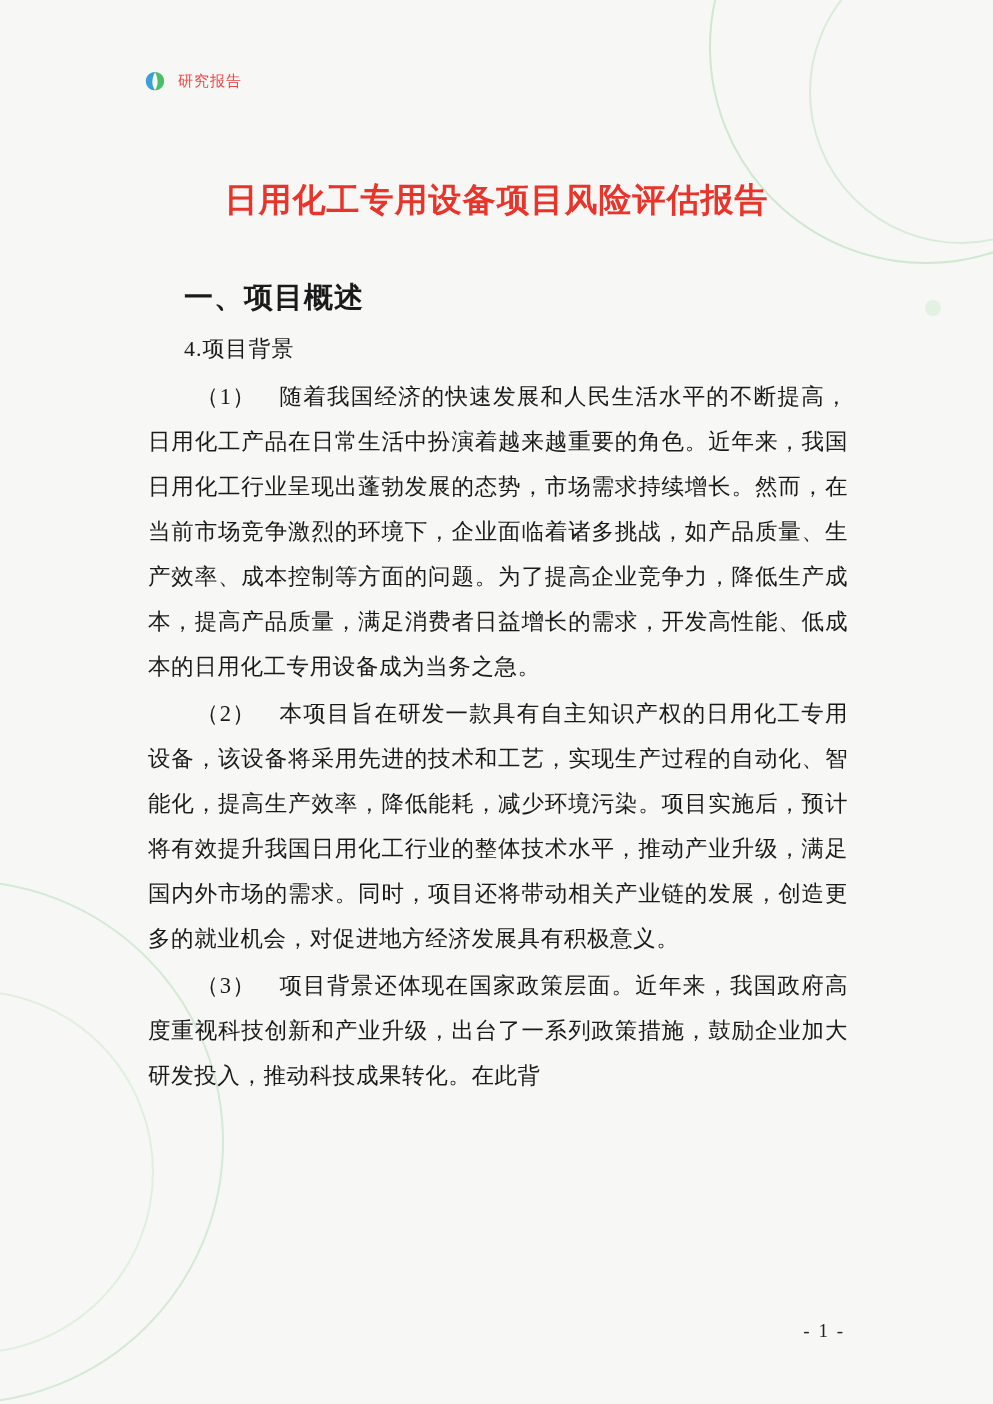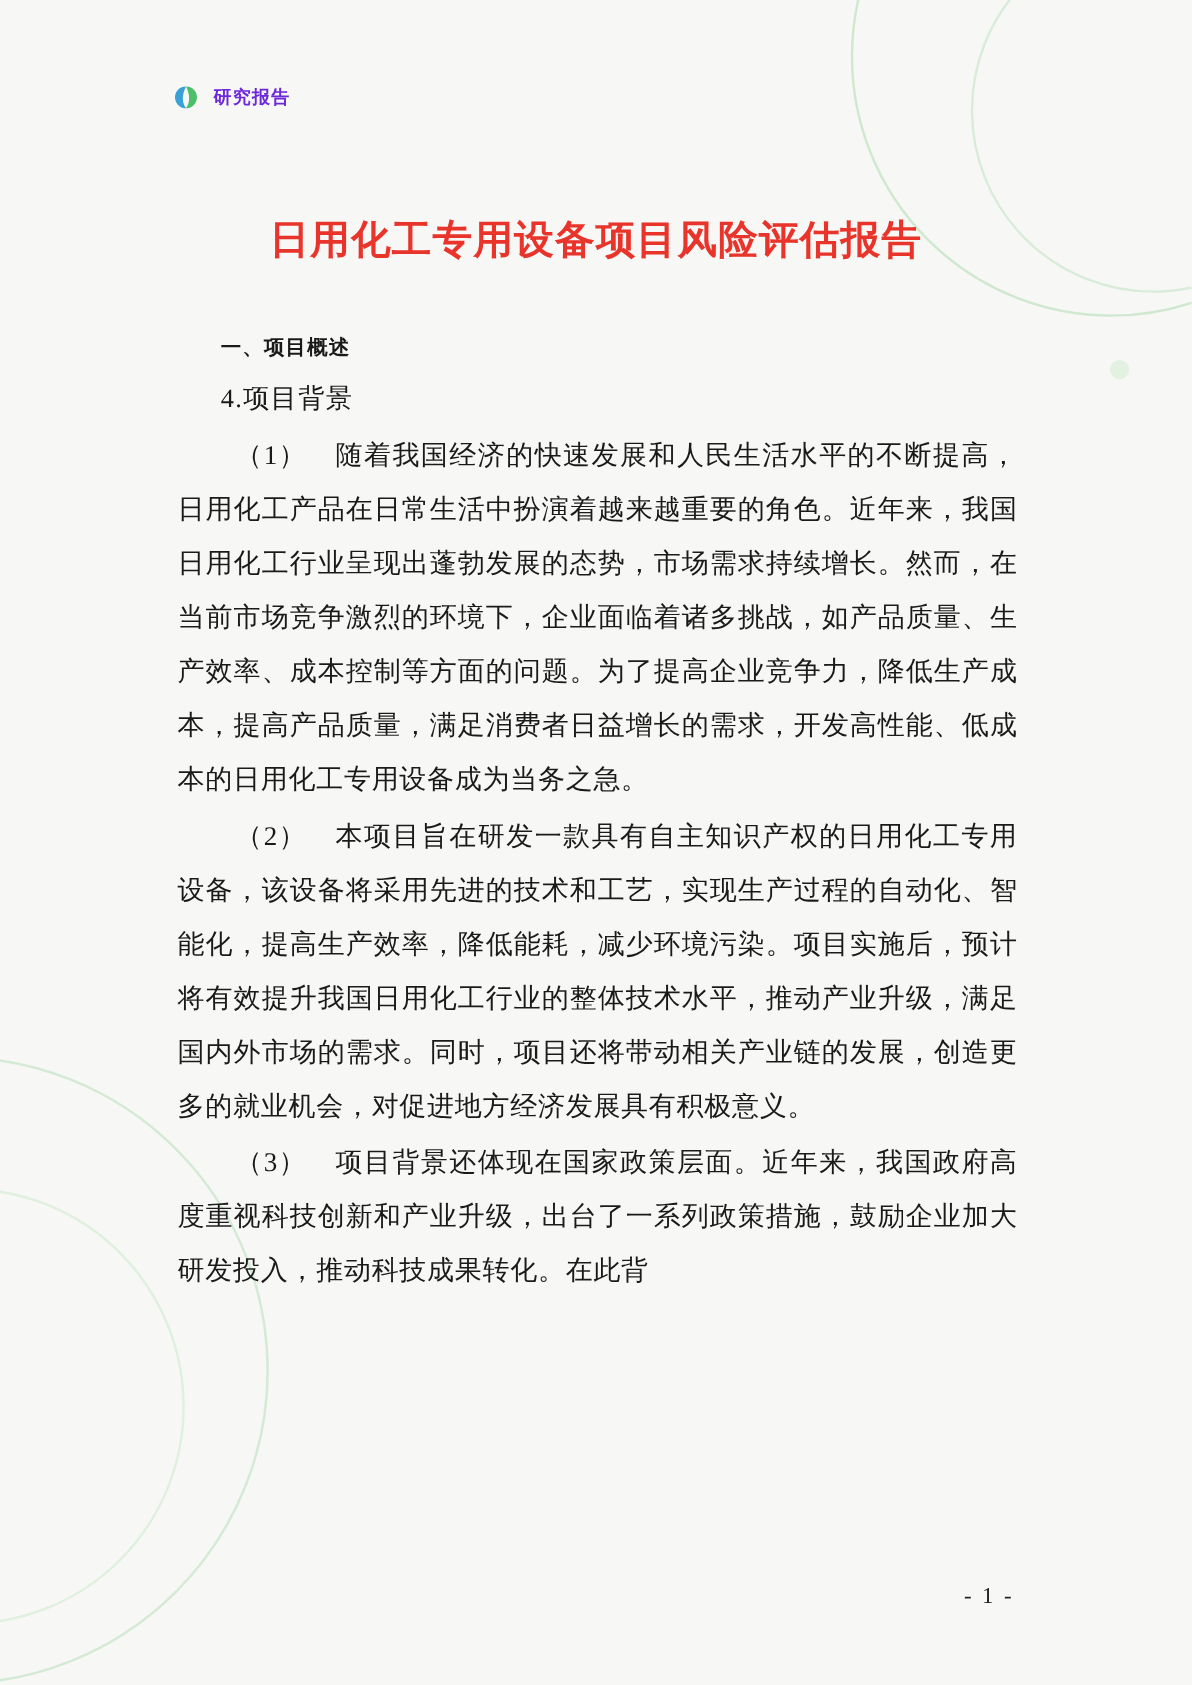--- a/index.html
+++ b/index.html
@@ -75,23 +75,23 @@
     gap: 8px;
   }
   .logo-mark {
     width: 30px;
     height: 30px;
     position: relative;
   }
   .logo-text {
     font-family: "Liberation Sans", sans-serif;
     font-size: 15px;
-    color: #6d28d9;
+    color: #ef4444;
     letter-spacing: 1px;
-    font-weight: 700;
+    font-weight: 400;
   }
 
   
   .doc-title {
     position: absolute;
     left: 0;
     right: 0;
     top: 178px;
     text-align: center;
     font-family: "Liberation Sans", sans-serif;
@@ -103,21 +103,21 @@
 
   
   .content {
     position: absolute;
     left: 148px;
     top: 278px;
     width: 700px;
   }
   .h1 {
     font-family: "Liberation Sans", sans-serif;
-    font-size: 17px;
+    font-size: 29px;
     font-weight: bold;
     color: #1a1a1a;
     margin: 0 0 16px 36px;
     letter-spacing: 1px;
   }
   .h2 {
     font-size: 22px;
     color: #1a1a1a;
     margin: 0 0 10px 36px;
     letter-spacing: 1px;

